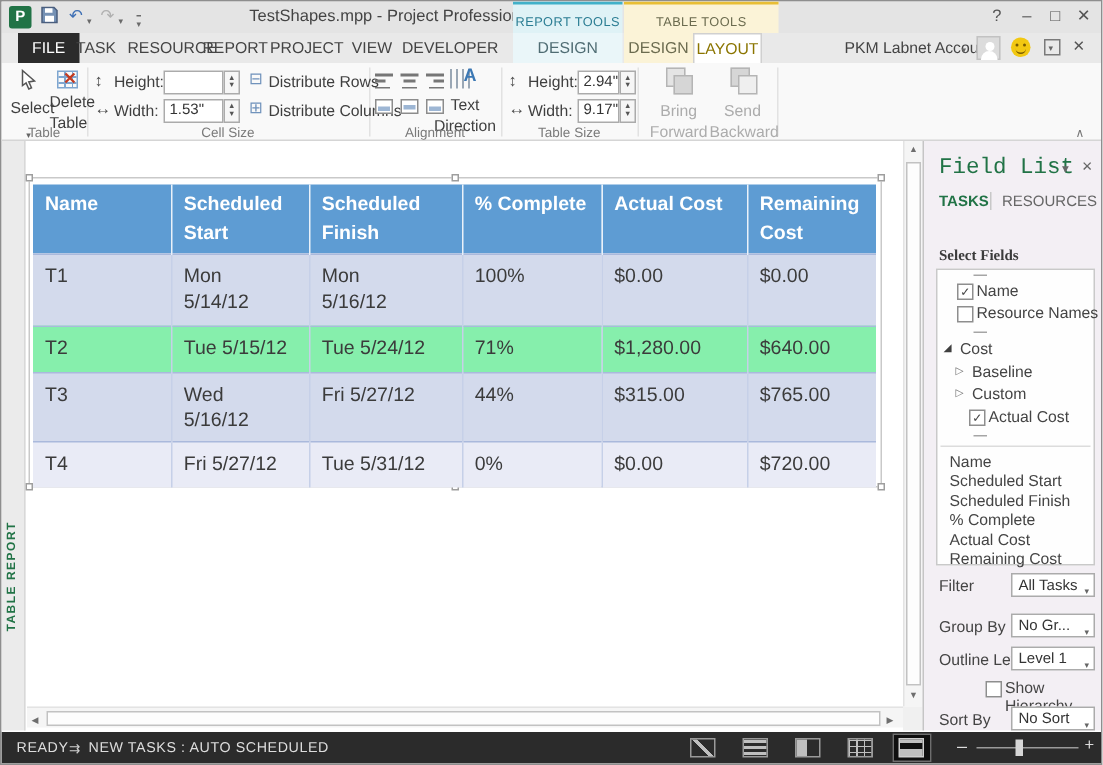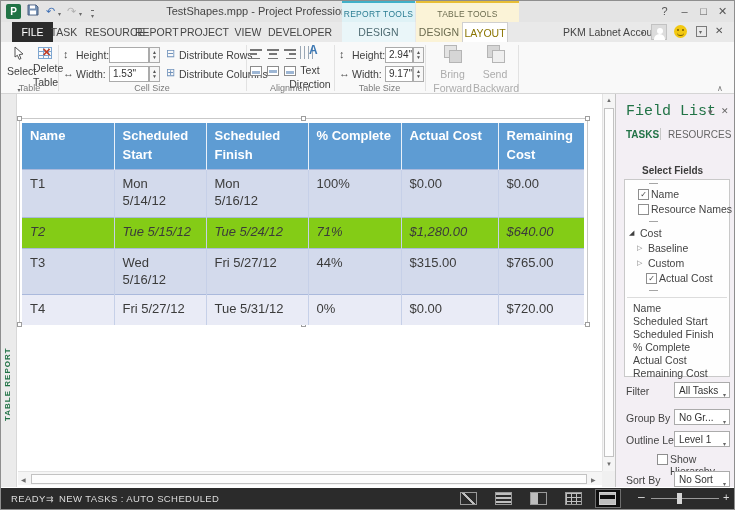--- a/index.html
+++ b/index.html
@@ -52,21 +52,21 @@
   .leftstrip{left:0;top:93px;width:16px;height:393px;background:#ebebeb;border-right:1px solid #d8d8d8;}
   .sidelabel{left:2px;top:247px;height:80px;writing-mode:vertical-rl;transform:rotate(180deg);font-size:8px;font-weight:bold;letter-spacing:1px;color:#217346;}
   .canvas{left:17px;top:93px;width:584px;height:377px;background:#fff;}
   .selframe{left:18px;top:117px;width:569px;height:207px;border:1px solid #c9c9c9;}
   .handle{width:5px;height:5px;background:#fff;border:1px solid #9e9e9e;}
   table.report{position:absolute;left:21px;top:122px;width:562px;border-collapse:collapse;table-layout:fixed;font-size:13px;color:#3b3b3b;}
   table.report th{background:#5e9cd3;color:#fff;font-weight:bold;text-align:left;vertical-align:top;padding:4px 8px;border-right:1px solid #eaf1f9;white-space:pre-line;line-height:1.45;}
   table.report td{vertical-align:top;padding:5px 8px;border-right:1px solid #c6d0e8;border-top:1px solid #aab9dc;white-space:pre-line;line-height:1.35;}
   table.report th:last-child,table.report td:last-child{border-right:none;}
   tr.band td{background:#d3daec;}
-  tr.white td{background:#84cc16;font-style:italic;}
+  tr.white td{background:#86efac;}
   tr.lite td{background:#e9ebf6;}
   
   .sbv{left:601px;top:93px;width:13px;height:377px;background:#f5f5f5;border-left:1px solid #e3e3e3;}
   .sbh{left:17px;top:470px;width:584px;height:14px;background:#f5f5f5;border-top:1px solid #e3e3e3;}
   .sb-arrow{font-size:6px;color:#6e6e6e;text-align:center;}
   .sb-thumb{background:#fdfdfd;border:1px solid #c2c2c2;}
   .sbcorner{left:601px;top:470px;width:13px;height:16px;background:#f0f0f0;}
   
   .pane{left:614px;top:93px;width:119px;height:393px;background:#f3eff4;border-left:1px solid #c5c5c5;}
   .pane-title{font-size:15px;color:#217346;}
@@ -331,21 +331,21 @@
   </div>
   <div class="abs sbcorner"></div>
 
   <div class="abs pane">
     <div class="abs pane-title" style="left:10px;top:9px;font-family:Liberation Mono, monospace;">Field List</div>
     <div class="abs pane-ico" style="left:92px;top:13px;">▾</div>
     <div class="abs pane-ico" style="left:105px;top:12px;">✕</div>
     <div class="abs ptab ptab-active" style="left:10px;top:35px;">TASKS</div>
     <div class="abs" style="left:44px;top:34px;width:1px;height:12px;background:#c8c8c8;"></div>
     <div class="abs ptab ptab-idle" style="left:52px;top:35px;">RESOURCES</div>
-    <div class="abs plabel" style="left:26px;top:71px;">Select Fields</div>
+    <div class="abs plabel" style="left:10px;top:71px;font-family:Liberation Serif, serif;">Select Fields</div>
 
     <div class="abs listbox" style="left:8px;top:85px;width:106px;height:198px;">
       <div class="dash" style="left:24px;top:3px;"></div>
       <div class="cb" style="left:13px;top:9px;">✓</div>
       <div class="li" style="left:26px;top:7px;">Name</div>
       <div class="cb" style="left:13px;top:24px;"></div>
       <div class="li" style="left:26px;top:22px;">Resource Names</div>
       <div class="dash" style="left:24px;top:41px;"></div>
       <div class="exp" style="left:4px;top:48px;color:#3f3f3f;">◢</div>
       <div class="li" style="left:15px;top:46px;">Cost</div>

